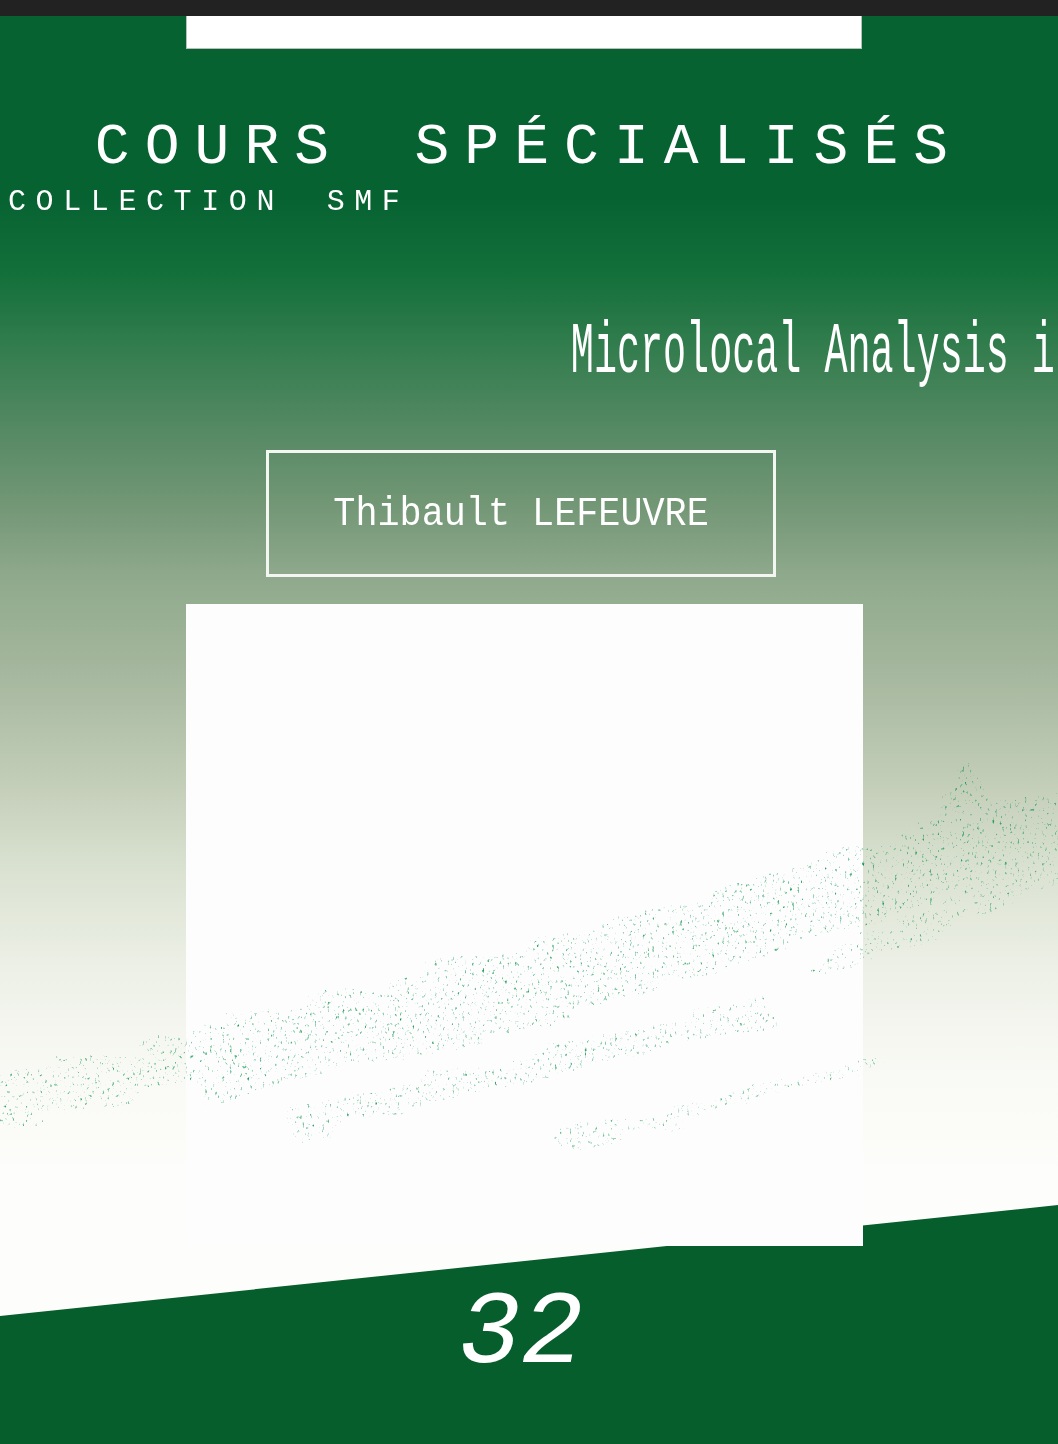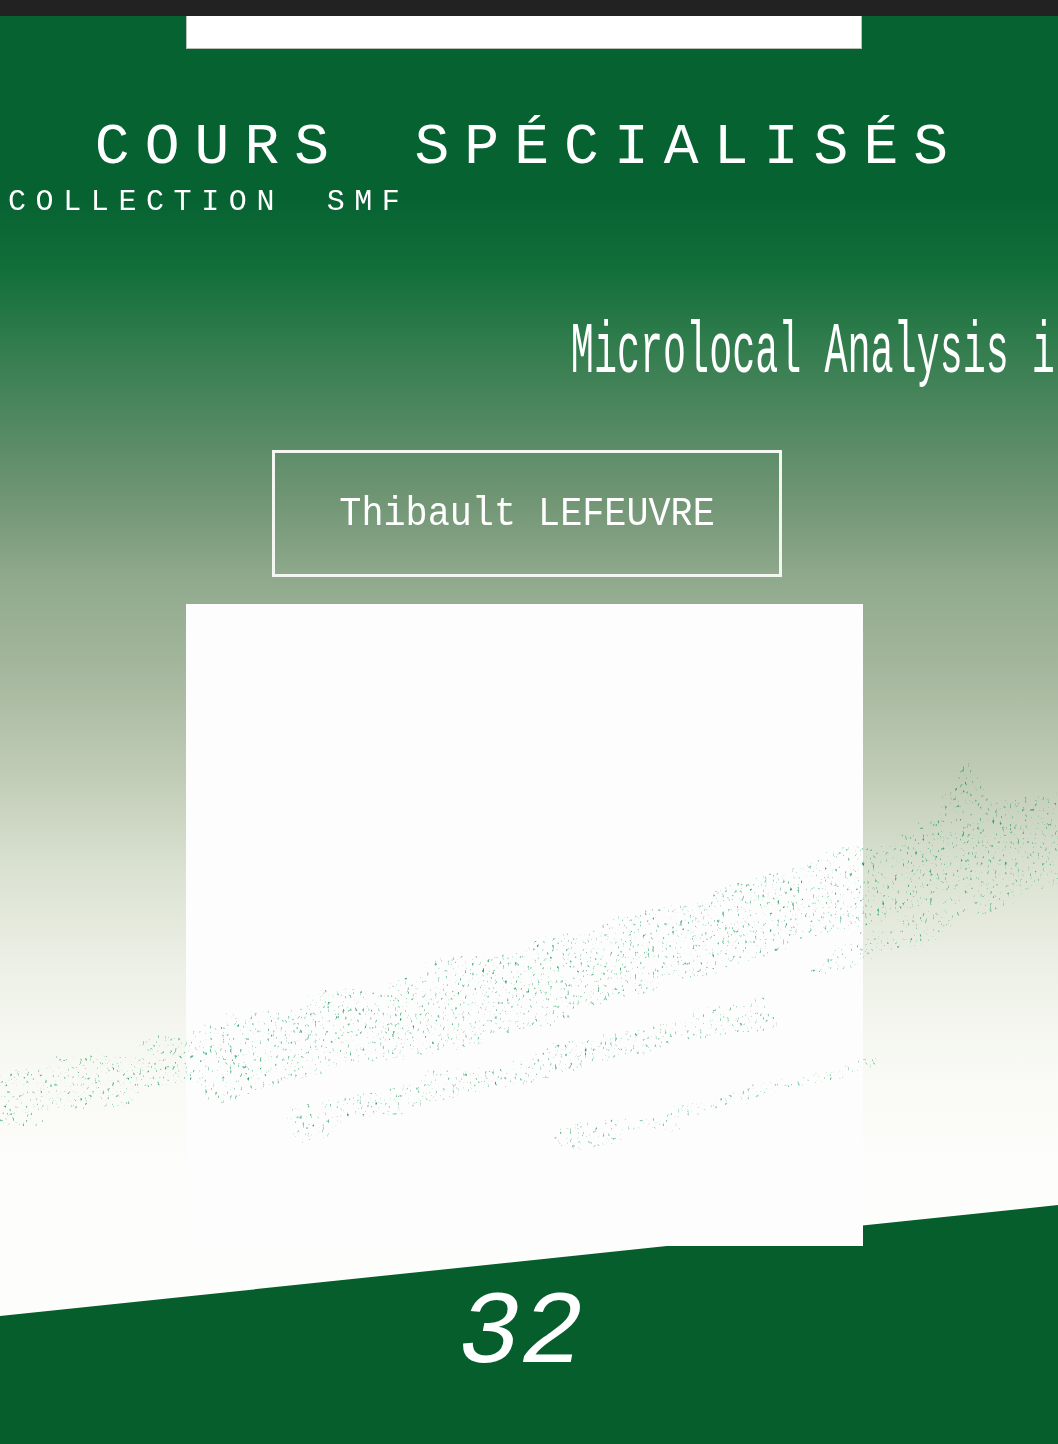--- a/index.html
+++ b/index.html
@@ -41,21 +41,21 @@
     letter-spacing:.32em;word-spacing:.5em;
     white-space:nowrap;
   }
   .book-title{
     left:0;top:300px;width:100%;
     text-align:center;color:#ffffff;
     font-size:73px;line-height:73px;
   }
   .book-title span{display:inline-block;white-space:nowrap;transform-origin:50% 50%;}
   .author-box{
-    left:272px;top:434px;width:510px;height:127px;
+    left:266px;top:434px;width:510px;height:127px;
     border:3px solid #f4f6f2;
     box-sizing:border-box;
     display:flex;flex-direction:column;align-items:center;justify-content:center;
     color:#ffffff;
   }
   .author-name{
     font-size:40px;line-height:48px;margin-top:2px;
   }
   .author-name span,.contribution span{display:inline-block;white-space:nowrap;transform-origin:50% 50%;}
   .contribution{

